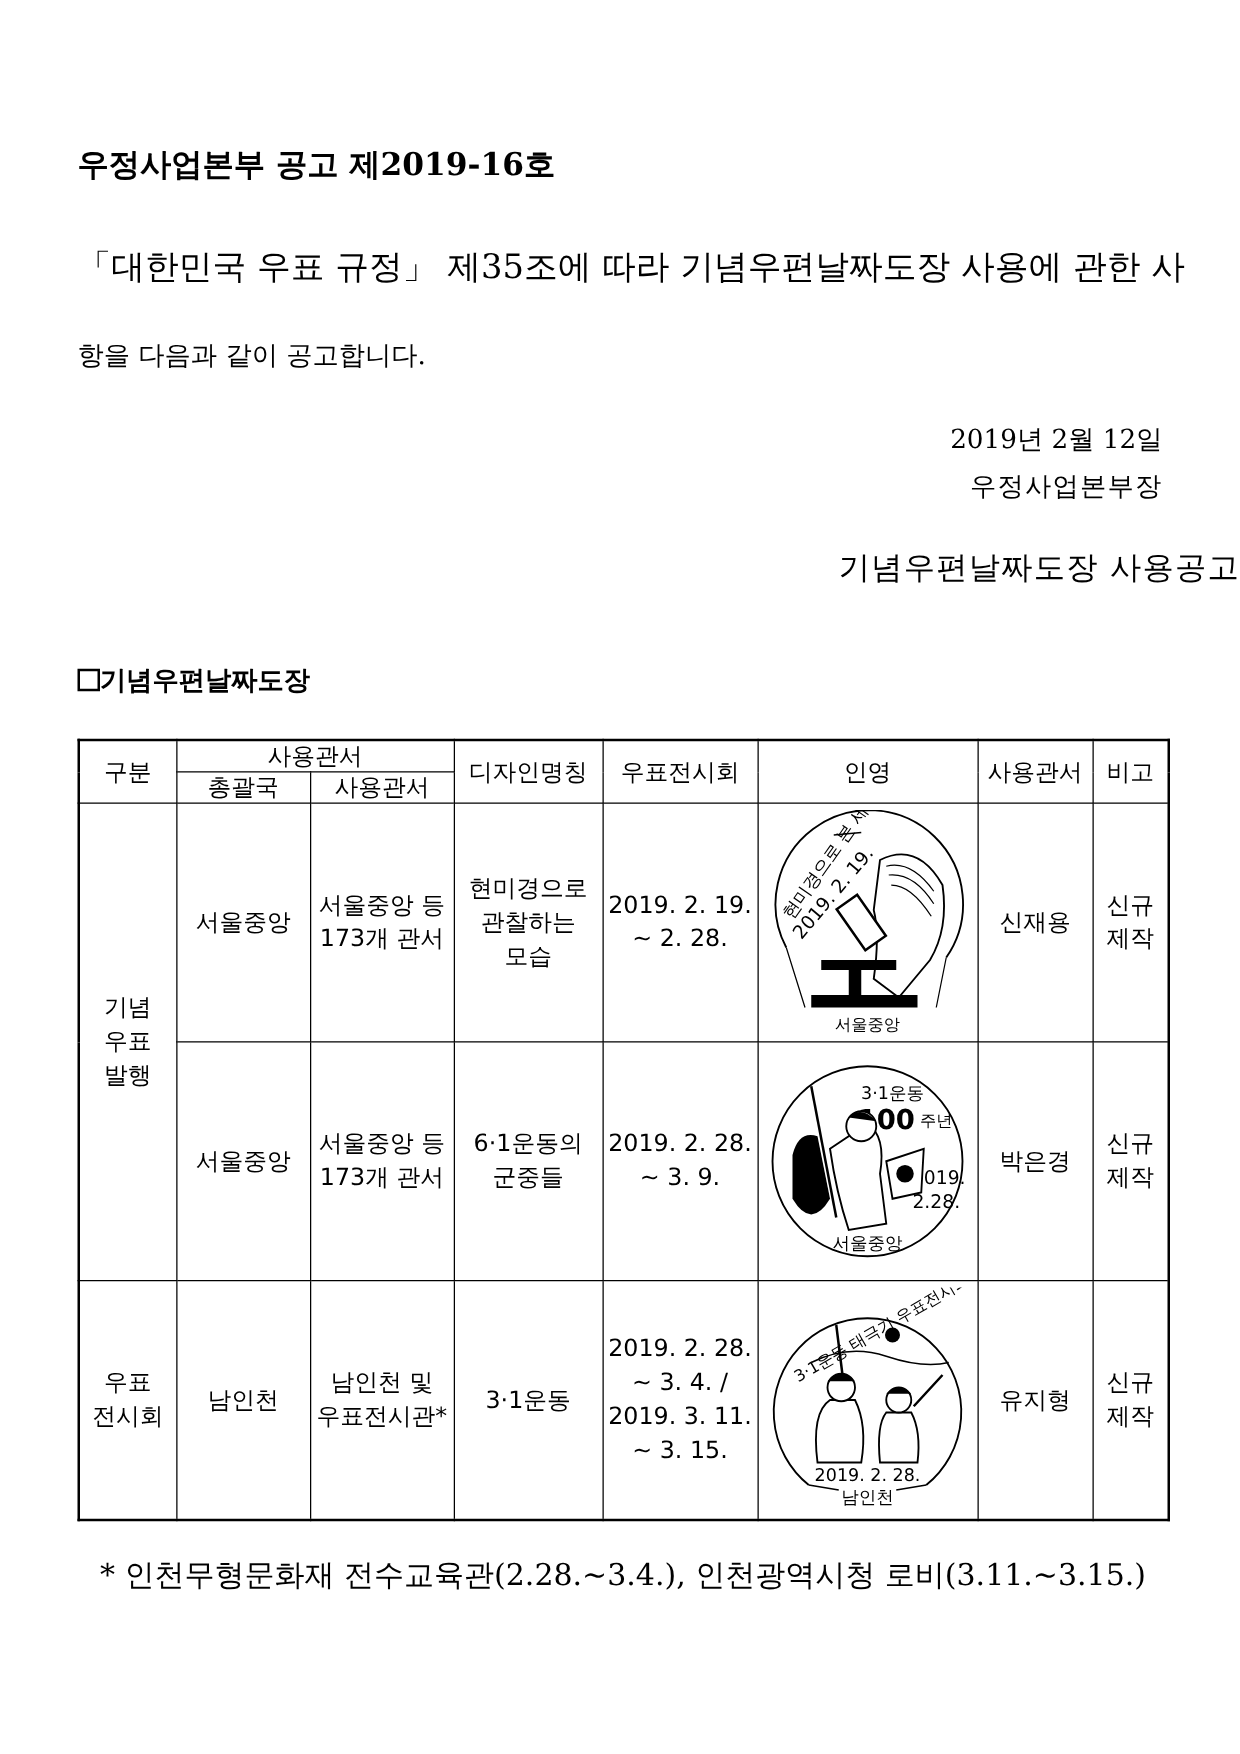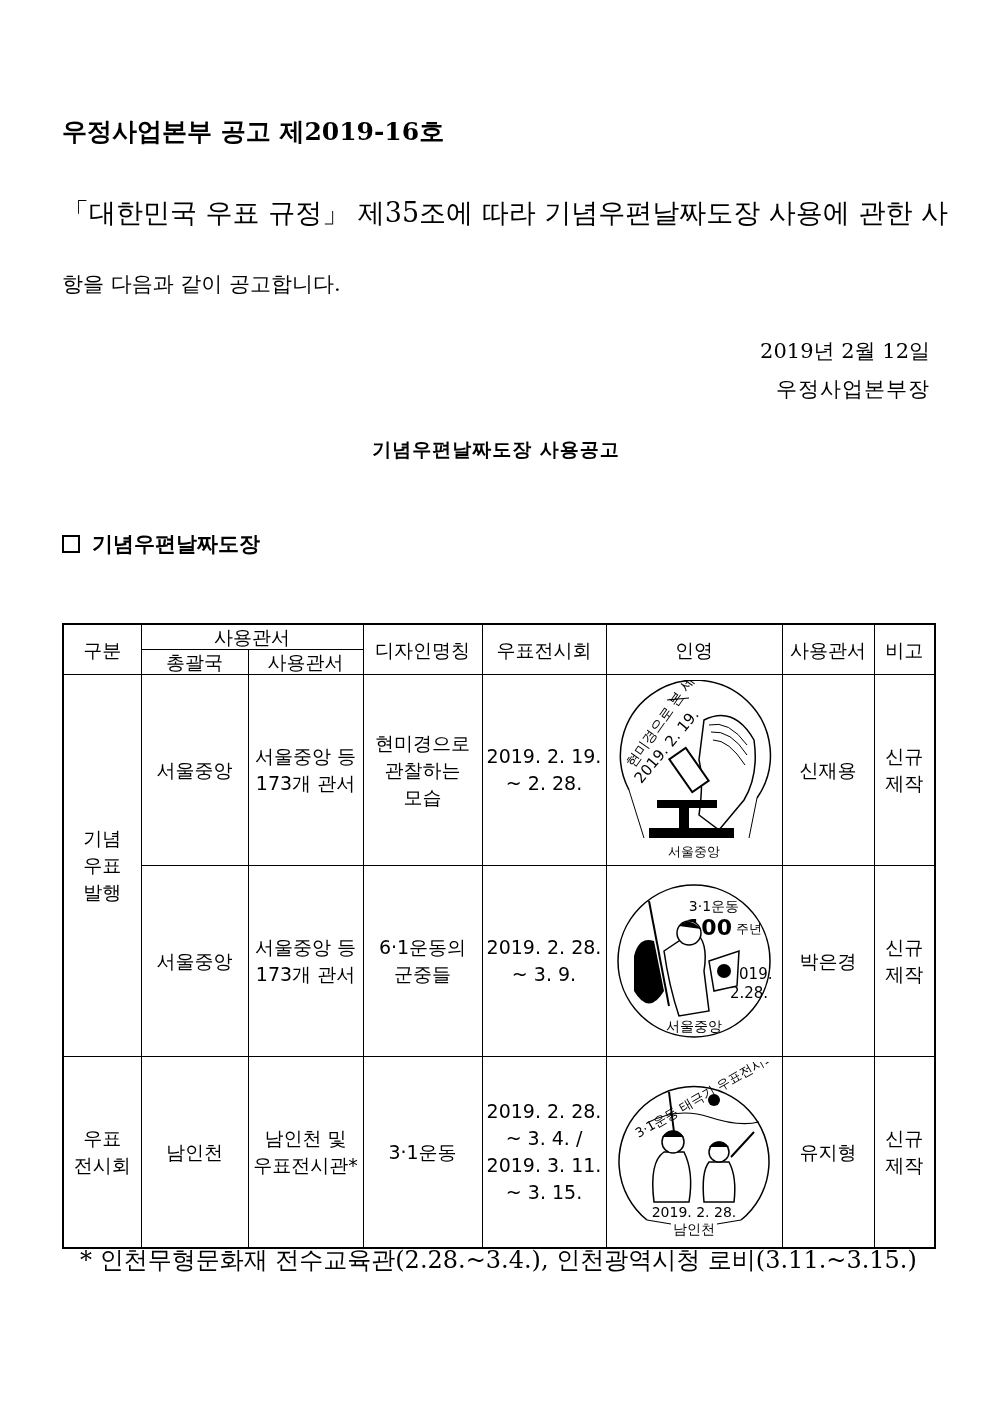--- a/index.html
+++ b/index.html
@@ -5,26 +5,26 @@
   html, body { margin: 0; padding: 0; background: #ffffff; }
   body { width: 992px; height: 1403px; position: relative; overflow: hidden; color: #000; }
   .serif { font-family: "DejaVu Serif", "Liberation Serif", serif; }
   .abs { position: absolute; white-space: nowrap; }
 
   #notice-no { left: 62px; top: 115px; font-size: 25px; font-weight: bold; }
   #intro-1 { left: 62px; top: 195px; width: 870px; font-size: 27px; text-align: justify; text-align-last: justify; }
   #intro-2 { left: 62px; top: 270px; font-size: 21px; }
   #date { right: 62px; top: 311px; font-size: 21px; text-align: right; margin-top: 26px; }
   #issuer { right: 62px; top: 375px; font-size: 21px; text-align: center; letter-spacing: 1px; }
-  #doc-title { left: 0; width: 992px; top: 437px; text-align: center; font-size: 19px; font-weight: bold; letter-spacing: 1px; }
-  #section-head { left: 62px; top: 530px; font-size: 21px; font-weight: bold; display: flex; align-items: center; gap: 12px; }
+  #doc-title { left: 0; width: 992px; top: 437px; text-align: right; font-size: 25px; font-weight: normal; letter-spacing: 1px; }
+  #section-head { left: 62px; top: 530px; font-size: 21px; font-weight: bold; display: flex; align-items: center; gap: 0; }
   .checkbox { width: 18px; height: 18px; border: 2px solid #000; box-sizing: border-box; display: inline-block; }
 
   table.main {
-    position: absolute; left: 62px; top: 623px; width: 872px;
+    position: absolute; left: 62px; top: 591px; width: 872px;
     border-collapse: collapse; table-layout: fixed;
     font-family: "DejaVu Sans", "Liberation Sans", sans-serif;
     border: 2.5px solid #000;
   }
   table.main td { border: 1px solid #000; text-align: center; vertical-align: middle; padding: 0 2px; font-size: 19px; line-height: 27px; }
   table.main tr.h1 td { height: 24px; line-height: 22px; }
   table.main tr.h2 td { height: 24px; line-height: 22px; }
   table.main tr.r td { height: 190px; }
   .stamp { display: block; margin: 0 auto; }
   .multi { white-space: pre-line; }

